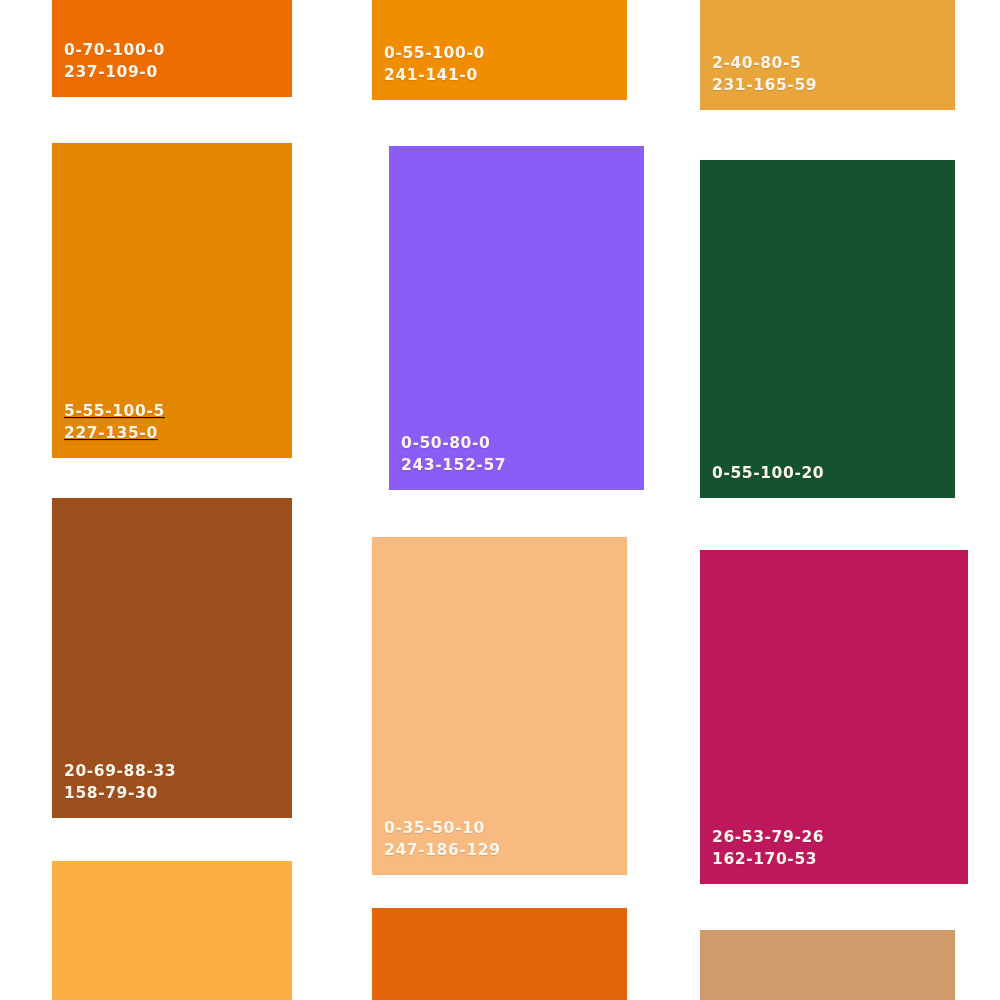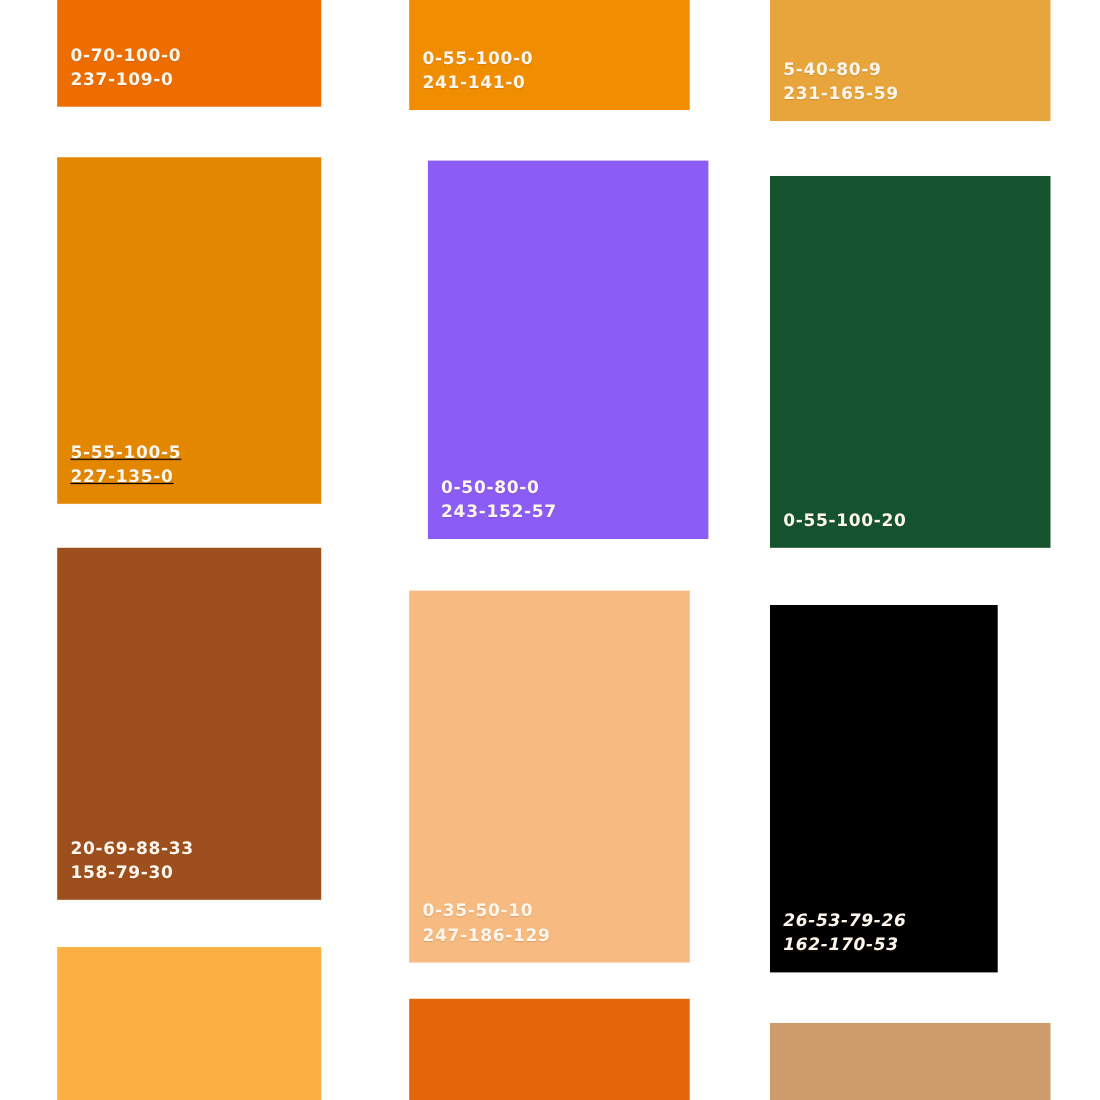--- a/index.html
+++ b/index.html
@@ -64,21 +64,21 @@
       </div>
     </div>
     <div class="swatch" style="left: 372px; top: -12px; width: 255px; height: 112px; background: rgb(241, 141, 0);">
       <div class="swatch-labels">
         <span class="swatch-label cmyk">0-55-100-0</span>
         <span class="swatch-label rgb">241-141-0</span>
       </div>
     </div>
     <div class="swatch" style="left: 700px; top: -12px; width: 255px; height: 122px; background: rgb(231, 165, 59);">
       <div class="swatch-labels">
-        <span class="swatch-label cmyk">5-40-80-9</span>
+        <span class="swatch-label cmyk">2-40-80-5</span>
         <span class="swatch-label rgb">231-165-59</span>
       </div>
     </div>
     <div class="swatch" style="left: 52px; top: 143px; width: 240px; height: 315px; background: rgb(227, 135, 0); text-decoration: underline;">
       <div class="swatch-labels">
         <span class="swatch-label cmyk">5-55-100-5</span>
         <span class="swatch-label rgb">227-135-0</span>
       </div>
     </div>
     <div class="swatch" style="left: 372px; top: 146px; width: 255px; height: 344px; background: #8b5cf6; margin-left: 17px;">
@@ -97,21 +97,21 @@
         <span class="swatch-label cmyk">20-69-88-33</span>
         <span class="swatch-label rgb">158-79-30</span>
       </div>
     </div>
     <div class="swatch" style="left: 372px; top: 537px; width: 255px; height: 338px; background: rgb(247, 186, 129);">
       <div class="swatch-labels">
         <span class="swatch-label cmyk">0-35-50-10</span>
         <span class="swatch-label rgb">247-186-129</span>
       </div>
     </div>
-    <div class="swatch" style="left: 700px; top: 550px; width: 207px; height: 334px; background: #000000; font-style: italic;">
+    <div class="swatch" style="left: 700px; top: 550px; width: 268px; height: 334px; background: #be185d;">
       <div class="swatch-labels">
         <span class="swatch-label cmyk">26-53-79-26</span>
         <span class="swatch-label rgb">162-170-53</span>
       </div>
     </div>
     <div class="swatch no-label" style="left: 52px; top: 861px; width: 240px; height: 150px; background: rgb(252, 176, 66);"></div>
     <div class="swatch no-label" style="left: 372px; top: 908px; width: 255px; height: 104px; background: rgb(227, 103, 10);"></div>
     <div class="swatch no-label" style="left: 700px; top: 930px; width: 255px; height: 82px; background: rgb(206, 155, 106);"></div>
   </div>
 

